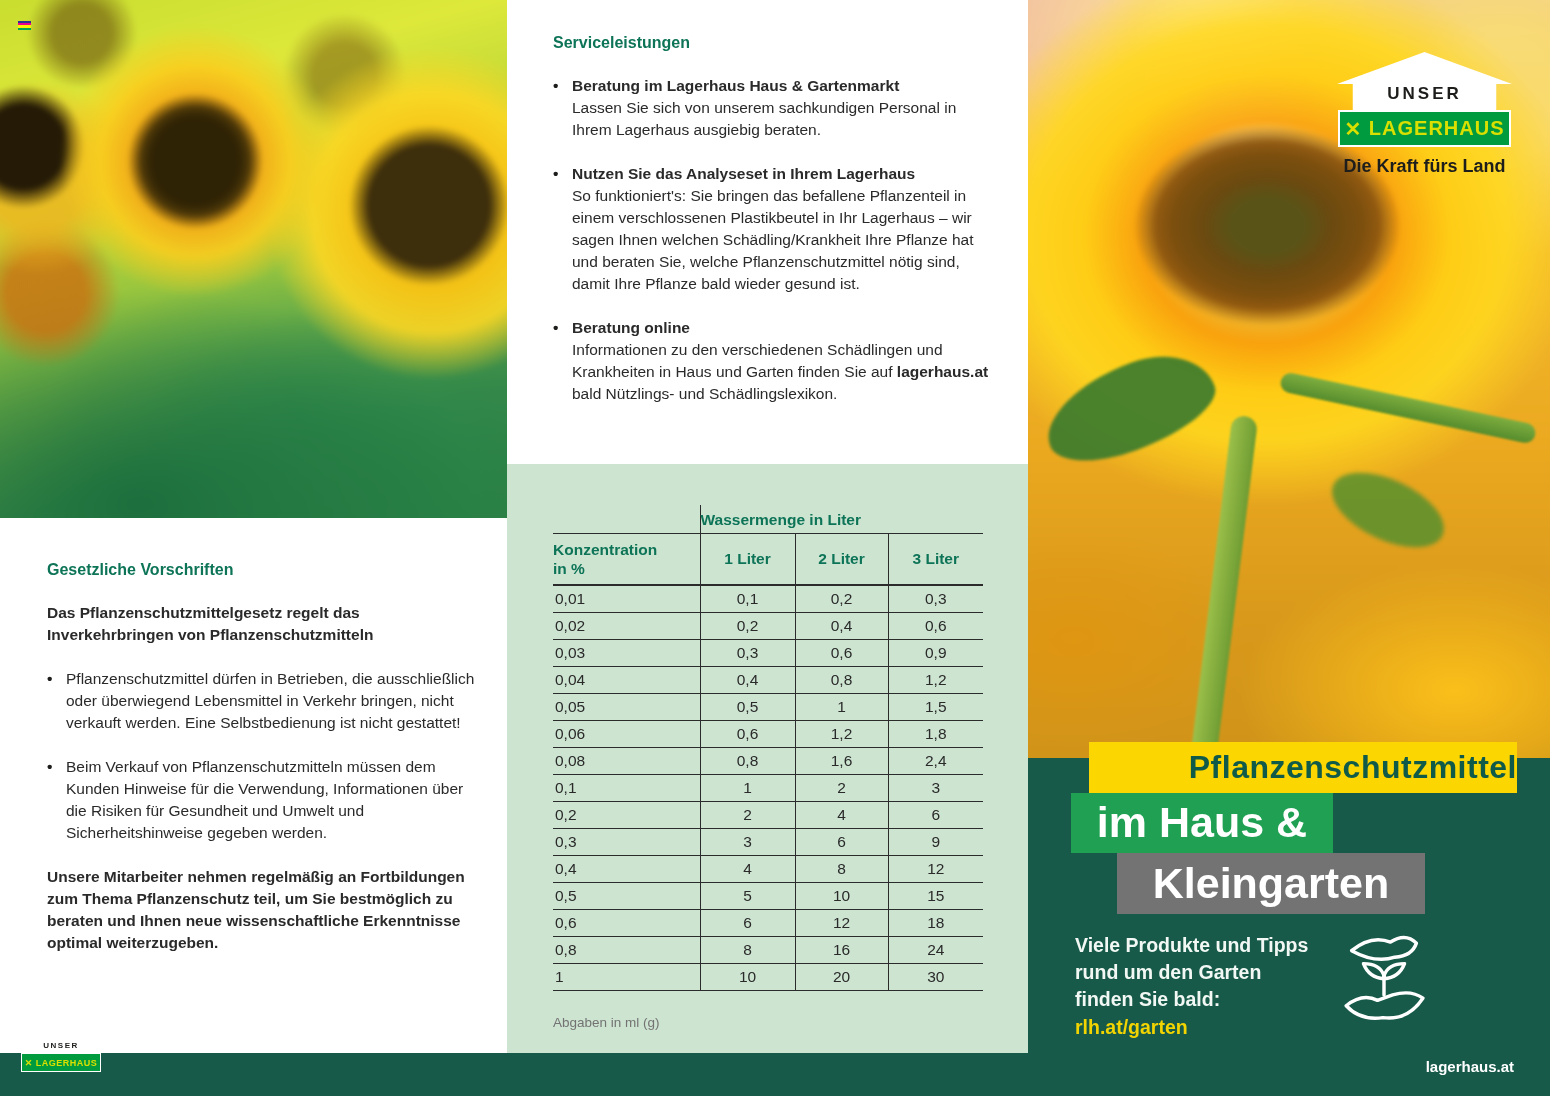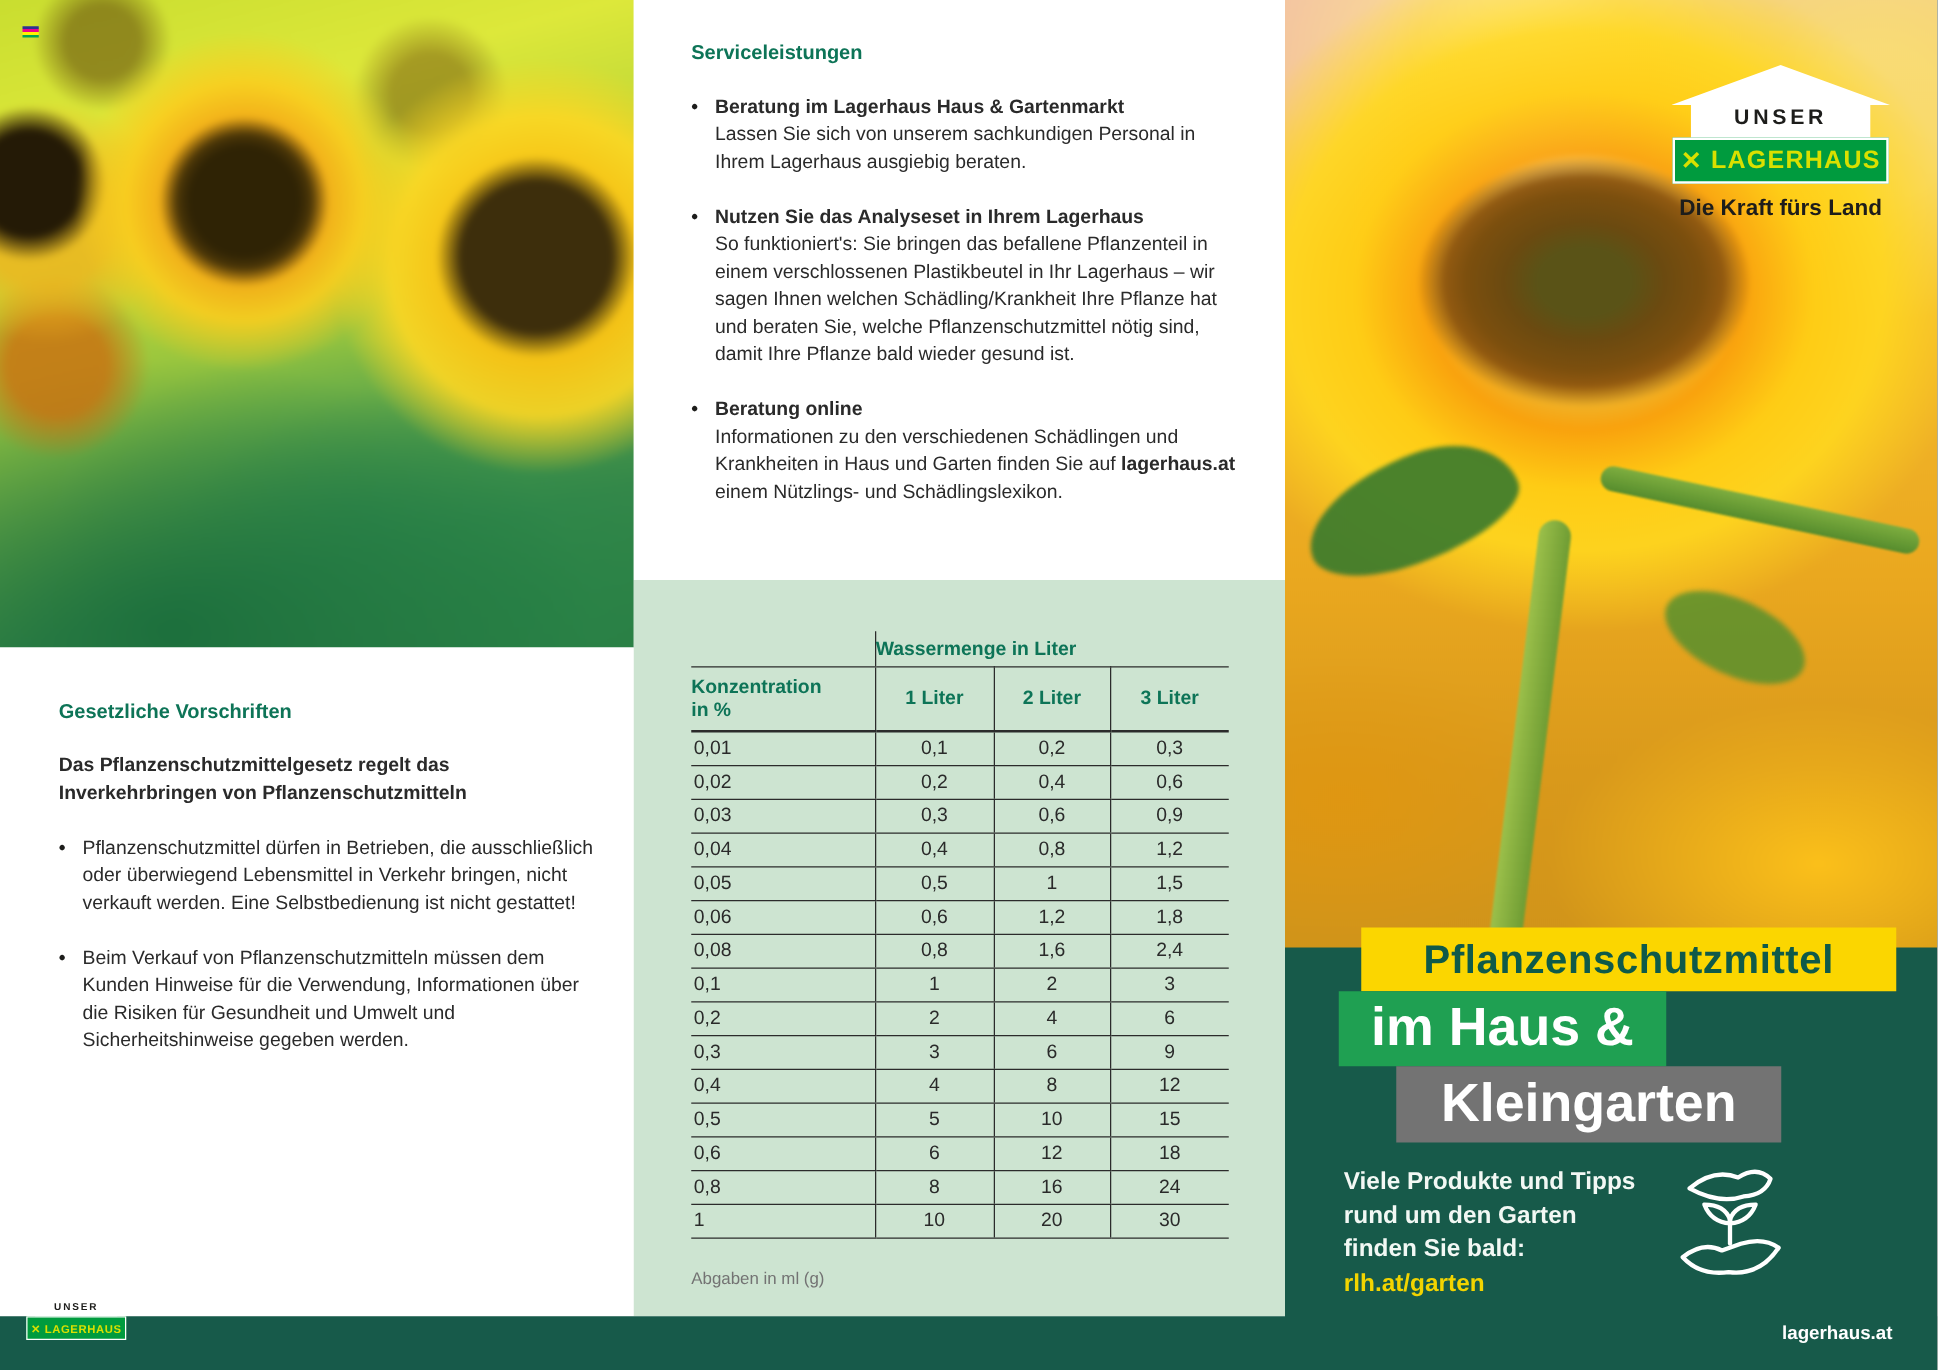--- a/index.html
+++ b/index.html
@@ -77,21 +77,21 @@
     border-left:1.5px solid #2b2b2b;border-bottom:2px solid #2b2b2b;}
   tr.head-row td.c0{border-left:none;text-align:left;line-height:19px;}
   tbody.rows td{height:27px;border-left:1px solid #2b2b2b;border-bottom:1px solid #2b2b2b;
     text-align:center;color:#2a2a2a;vertical-align:middle;}
   tbody.rows td:first-child{border-left:none;text-align:left;padding-left:2px;}
   .tbl-caption{font-size:13.5px;color:#737373;margin-top:24px;}
 
   
   .band{position:absolute;font-weight:bold;text-align:center;}
   .band-yellow{left:61px;top:742px;width:428px;height:51px;background:#fbd600;color:#0f5a49;
-    font-size:32px;line-height:51px;letter-spacing:.5px;}
+    font-size:32px;line-height:51px;letter-spacing:.5px;text-align:right;}
   .band-g1{left:43px;top:793px;width:262px;height:60px;background:#1fa052;color:#fff;
     font-size:43px;line-height:58px;text-align:center;}
   .band-g2{left:89px;top:853px;width:308px;height:61px;background:#737373;color:#fff;
     font-size:43px;line-height:60px;}
   .info-block{position:absolute;left:47px;top:932px;font-size:19.5px;line-height:27px;
     font-weight:bold;color:#f2f8f4;}
   .info-link{color:#f2d400;margin-top:1px;cursor:pointer;}
   .hands-icon{position:absolute;left:302px;top:928px;width:108px;height:108px;}
   .site-link{position:absolute;right:36px;top:1058px;font-size:15px;font-weight:bold;color:#fff;cursor:pointer;}
 
@@ -125,36 +125,37 @@
   </div>
   <div class="print-mark"></div>
 
   <div class="left-text">
     <h2 class="h-teal">Gesetzliche Vorschriften</h2>
     <p class="body-txt bold para">Das Pflanzenschutzmittelgesetz regelt das Inverkehrbringen von Pflanzenschutzmitteln</p>
     <ul class="blist body-txt">
       <li><span>Pflanzenschutzmittel dürfen in Betrieben, die ausschließlich oder überwiegend Lebensmittel in Verkehr bringen, nicht verkauft werden. Eine Selbstbedienung ist nicht gestattet!</span></li>
       <li><span>Beim Verkauf von Pflanzenschutzmitteln müssen dem Kunden Hinweise für die Verwendung, Informationen über die Risiken für Gesundheit und Umwelt und Sicherheitshinweise gegeben werden.</span></li>
     </ul>
+    <p class="body-txt bold para">Unsere Mitarbeiter nehmen regelmäßig an Fortbildungen zum Thema Pflanzenschutz teil, um Sie bestmöglich zu beraten und Ihnen neue wissenschaftliche Erkenntnisse optimal weiterzugeben.</p>
   </div>
 
   <div class="mid-white">
     <h2 class="h-teal">Serviceleistungen</h2>
     <ul class="blist body-txt">
       <li>
         <span class="bold">Beratung im Lagerhaus Haus &amp; Gartenmarkt</span><br>
         <span>Lassen Sie sich von unserem sachkundigen Personal in Ihrem Lagerhaus ausgiebig beraten.</span>
       </li>
       <li>
         <span class="bold">Nutzen Sie das Analyseset in Ihrem Lagerhaus</span><br>
         <span>So funktioniert's: Sie bringen das befallene Pflanzenteil in einem verschlossenen Plastikbeutel in Ihr Lagerhaus – wir sagen Ihnen welchen Schädling/Krankheit Ihre Pflanze hat und beraten Sie, welche Pflanzenschutzmittel nötig sind, damit Ihre Pflanze bald wieder gesund ist.</span>
       </li>
       <li>
         <span class="bold">Beratung online</span><br>
-        <span>Informationen zu den verschiedenen Schädlingen und Krankheiten in Haus und Garten finden Sie auf </span><span class="bold">lagerhaus.at</span><span> einem Nützlings- und Schädlingslexikon.</span>
+        <span>Informationen zu den verschiedenen Schädlingen und Krankheiten in Haus und Garten finden Sie auf </span><span class="bold">lagerhaus.at</span><span> bald Nützlings- und Schädlingslexikon.</span>
       </li>
     </ul>
   </div>
 
   <div class="mid-green">
     <table class="dosage">
       <colgroup>
           <col class="col0">
           <col class="colL">
           <col class="colM">

